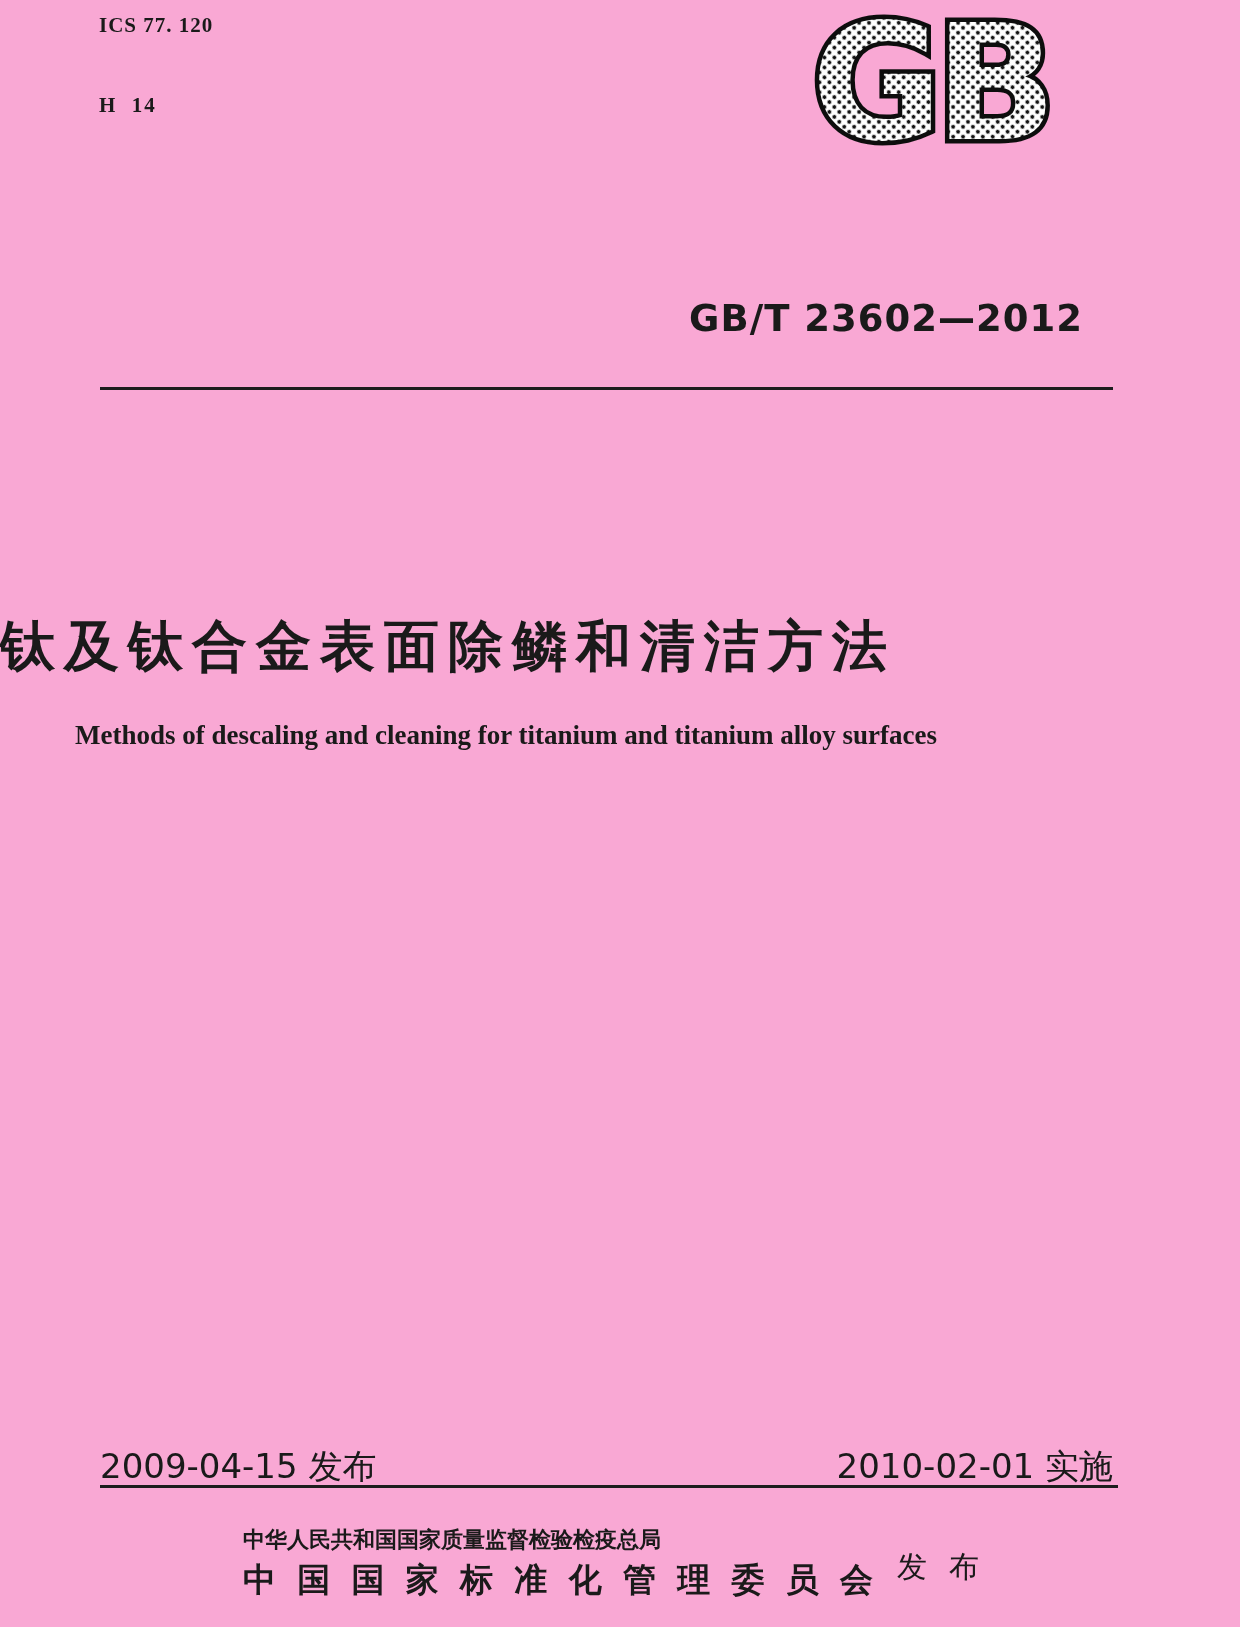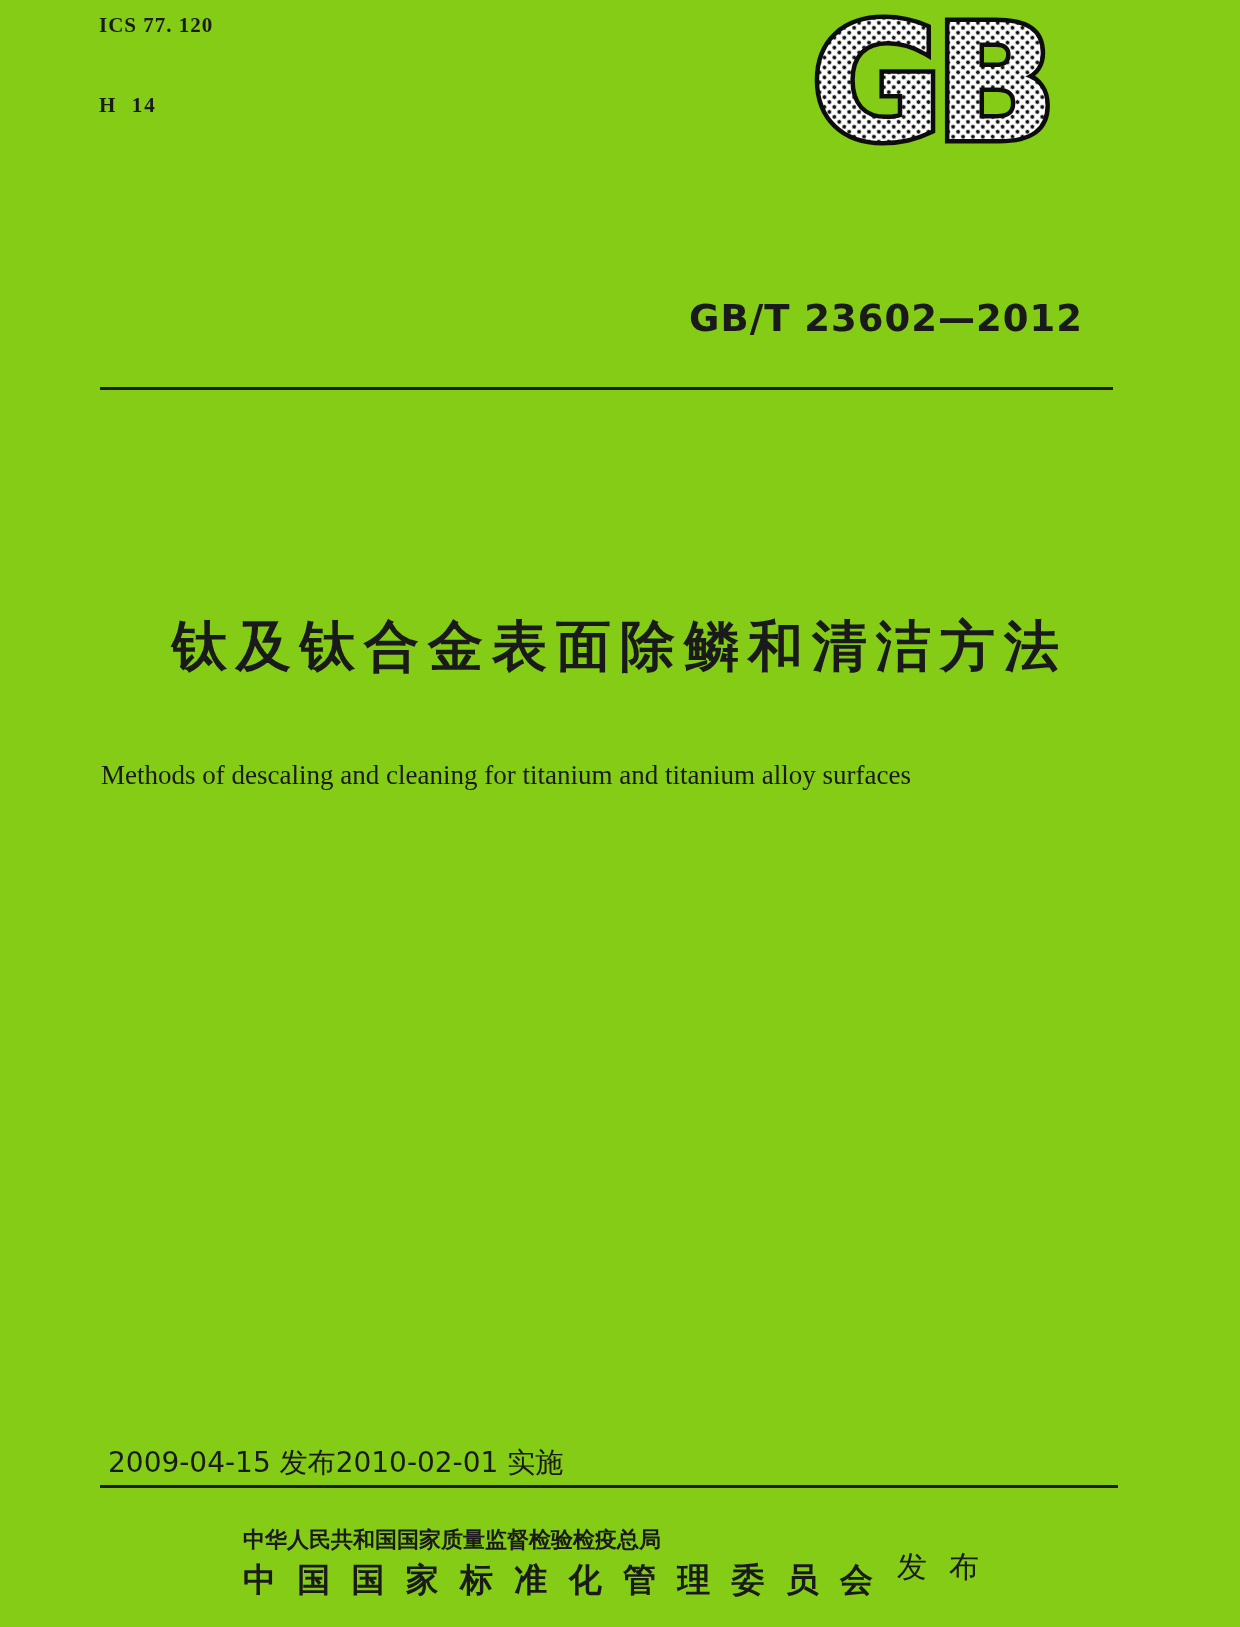--- a/index.html
+++ b/index.html
@@ -5,21 +5,21 @@
   html, body { margin: 0; padding: 0; }
   body {
     width: 1240px; height: 1627px;
     background: #f2f2f0;
     font-family: "Liberation Serif", "DejaVu Serif", serif;
     color: #1a1a1a;
   }
   #page {
     position: absolute; left: 0; top: 0;
     width: 1240px; height: 1627px;
-    background: #84cc16;
+    background: #f9a8d4;
     overflow: hidden;
   }
   .abs { position: absolute; }
 
   .ics-line {
     left: 99px; top: 12px;
     font-weight: bold; font-size: 21px; line-height: 27px;
     letter-spacing: 1px;
     white-space: pre;
   }
@@ -47,35 +47,35 @@
     font-family: "DejaVu Sans", "Liberation Sans", sans-serif;
     font-size: 37px; font-weight: bold; letter-spacing: 1px;
   }
 
   .rule { background: #1d1d1d; height: 3px; }
   .rule-top { left: 100px; top: 387px; width: 1013px; }
   .rule-bottom { left: 100px; top: 1485px; width: 1018px; }
 
   .title-cn {
     left: 0; top: 610px; width: 1240px;
-    text-align: center;
+    text-align: left;
     font-family: "DejaVu Sans", "Liberation Sans", sans-serif;
     font-size: 55px; font-weight: bold; letter-spacing: 9px;
   }
   .title-en {
     left: 0; top: 720px; width: 1012px;
     text-align: center;
-    font-size: 27px; font-weight: normal; margin-top: 40px;
+    font-size: 27px; font-weight: bold;
   }
 
   .dates-row {
-    left: 108px; top: 1444px; width: 1013px;
-    display: flex; 
+    left: 100px; top: 1444px; width: 1013px;
+    display: flex; justify-content: space-between;
     font-family: "DejaVu Sans", "Liberation Sans", sans-serif;
-    font-size: 28px; font-weight: 500;
+    font-size: 34px; font-weight: 500;
   }
 
   .issuer-block {
     left: 243px; top: 1520px; width: 630px;
   }
   .issuer-line1 {
     font-size: 22px; font-weight: bold; line-height: 40px;
     white-space: nowrap;
   }
   .issuer-line2 {

